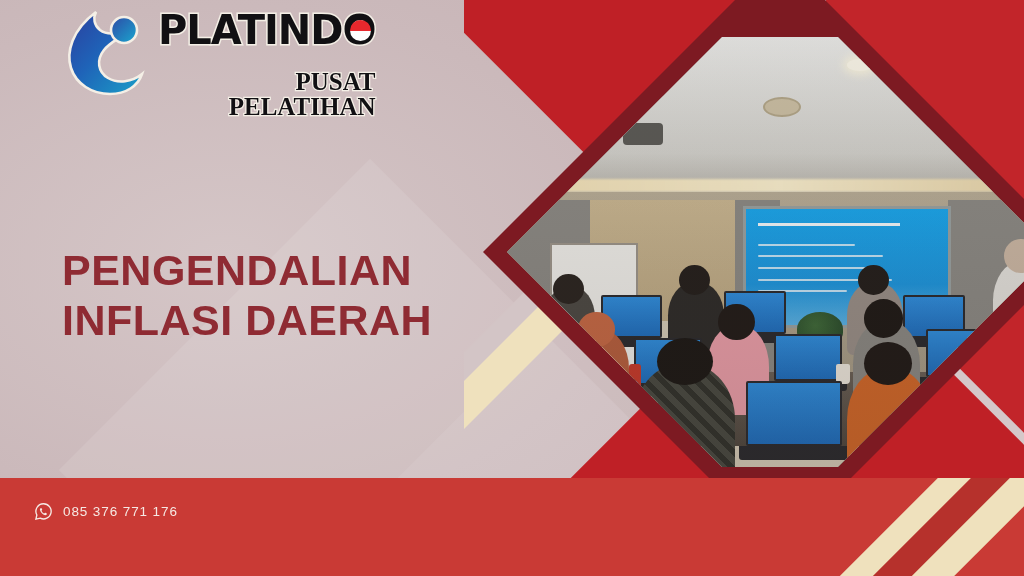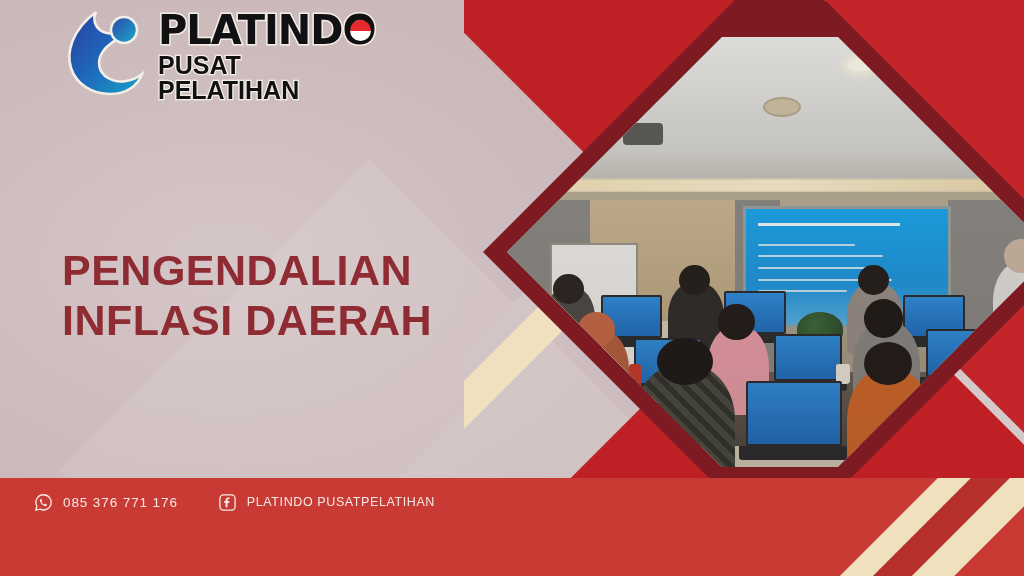--- a/index.html
+++ b/index.html
@@ -250,29 +250,30 @@
     font-size: 40px;
     letter-spacing: -1px;
     color: #111013;
     line-height: 1;
     -webkit-text-stroke: 3px #f4efe6;
     paint-order: stroke fill;
     position: relative;
   }
   .brand-sub {
     display: block;
-    font-family: Liberation Sans, sans-serif;
+    font-family: Liberation Serif, serif;
     font-weight: bold;
     font-size: 25px;
     letter-spacing: 0px;
     color: #111013;
     line-height: 1;
-    margin-top: 3px;
+    margin-top: 19px;
     -webkit-text-stroke: 2.5px #f4efe6;
     paint-order: stroke fill;
+    text-align: right;
   }
   .flag-dot {
     position: absolute;
     right: 5px;
     top: 10px;
     width: 21px; height: 21px;
     border-radius: 50%;
     overflow: hidden;
     box-shadow: 0 0 0 2px #111013;
   }
@@ -342,25 +343,25 @@
   .bar-diag.cream-b {
     width: 30px; height: 400px; left: 966px; top: -150px; background: #efe1bd;
   }
   .bar-diag.red-a {
     width: 44px; height: 400px; left: 930px; top: -150px; background: #b6312c;
   }
 
   .contacts {
     position: absolute;
     left: 34px;
-    top: 6px;
+    top: 15px;
     height: 36px;
     display: flex;
     align-items: center;
-    gap: 18px;
+    gap: 6px;
   }
   .contact {
     display: flex;
     align-items: center;
     gap: 10px;
   }
   .c-icon {
     width: 19px; height: 19px;
     display: block;
   }
@@ -565,28 +566,19 @@
       <div class="contact phone">
         <span class="c-icon">
           <svg viewBox="0 0 24 24" width="19" height="19" aria-hidden="true">
             <path d="M12 2.2A9.6 9.6 0 0 0 3.6 16.4L2.4 21.6l5.4-1.2A9.6 9.6 0 1 0 12 2.2Z" fill="none" stroke="#f6e9e4" stroke-width="1.7"></path>
             <path d="M8.6 7.6c.3-.1.7 0 .9.4l.8 1.5c.1.3 0 .6-.2.8l-.5.5c-.1.2-.1.4 0 .6a7 7 0 0 0 3 3c.2.1.4.1.6-.1l.5-.5c.2-.2.5-.3.8-.2l1.5.8c.4.2.5.6.4.9-.3.9-1.3 1.5-2.3 1.3a9.7 9.7 0 0 1-6.6-6.6c-.2-1 .3-2 1.1-2.4Z" fill="#f6e9e4"></path>
           </svg>
         </span>
         <span class="c-text">085 376 771 176</span>
       </div>
 
-      <div class="contact fb">
-        <span class="c-icon">
-          <svg viewBox="0 0 24 24" width="19" height="19" aria-hidden="true">
-            <rect x="2.4" y="2.4" width="19.2" height="19.2" rx="4.6" fill="none" stroke="#f6e9e4" stroke-width="1.7"></rect>
-            <path d="M14.6 7.6h-1.4c-.8 0-1.2.5-1.2 1.3v1.3h2.5l-.4 2.5h-2.1v5.3H9.6v-5.3H7.9v-2.5h1.7V8.7c0-2 1.2-3.1 3-3.1h2Z" fill="#f6e9e4"></path>
-          </svg>
-        </span>
-        <span class="c-text">PLATINDO PUSATPELATIHAN</span>
-      </div>
 
 
     </div>
 
   </div>
 
 </div>
 
 </body></html>

